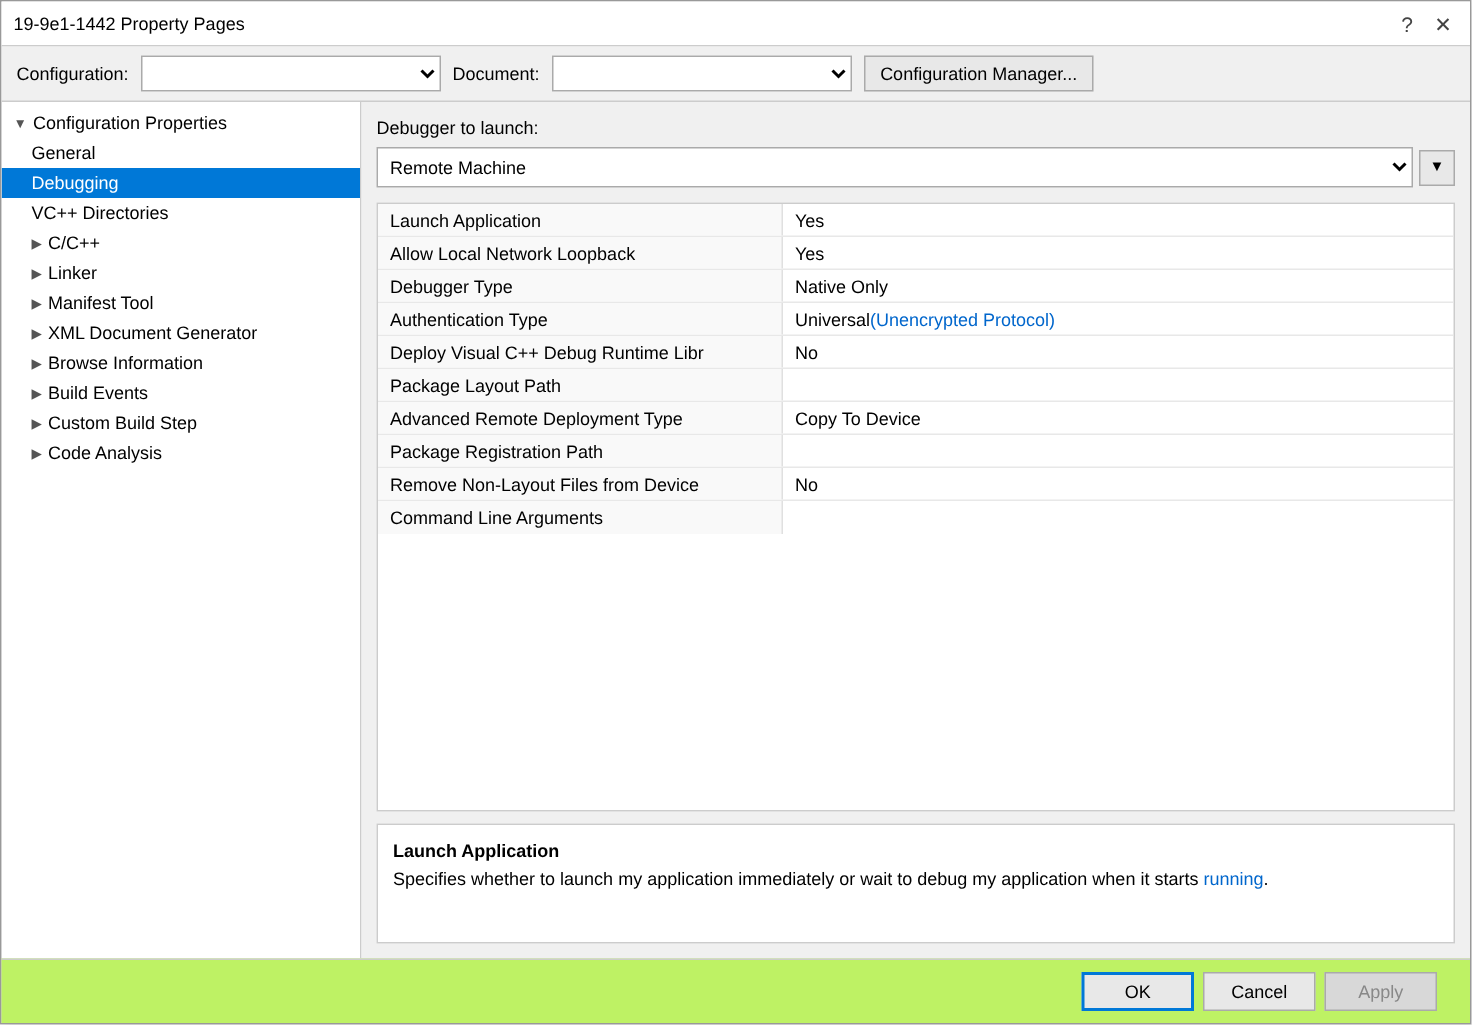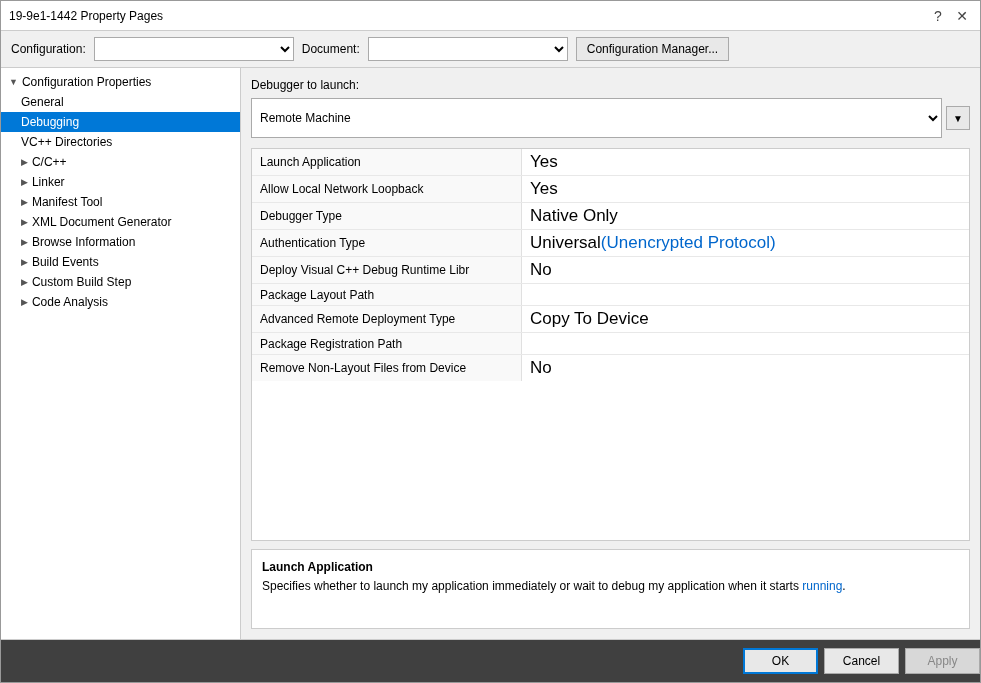--- a/index.html
+++ b/index.html
@@ -123,21 +123,21 @@
       color: #000;
     }
     .debugger-select-wrap {
       display: flex;
       align-items: center;
       gap: 4px;
       margin-bottom: 10px;
     }
     .debugger-select {
       flex: 1;
-      height: 40px;
+      height: 27px;
       font-size: 12px;
       border: 1px solid #aaa;
       background: white;
       padding: 0 4px;
     }
     .drop-arrow {
       width: 24px;
       height: 24px;
       border: 1px solid #aaa;
       background: #e8e8e8;
@@ -168,21 +168,21 @@
       color: #000;
       background: #f9f9f9;
       font-size: 12px;
       display: flex;
       align-items: center;
       border-right: 1px solid #e0e0e0;
     }
     .prop-value {
       flex: 1;
       padding: 3px 8px;
-      font-size: 17px;
+      font-size: 12px;
       color: #000;
       display: flex;
       align-items: center;
     }
     .prop-row.highlighted .prop-name {
       border: 2px solid #cc0000;
       background: #fff;
     }
     .prop-row.highlighted .prop-value {
       border: 2px solid #cc0000;
@@ -207,25 +207,25 @@
       margin-bottom: 4px;
     }
     .description-text {
       font-size: 12px;
       color: #000;
       line-height: 1.4;
     }
     .link-color { color: #0066cc; }
 
     .footer {
-      padding: 8px 0;
+      padding: 8px 22px;
       display: flex;
       justify-content: flex-end;
       gap: 6px;
-      background: #404040;
+      background: #bef264;
       border-top: 1px solid #ccc;
     }
     .footer-btn {
       height: 26px;
       min-width: 75px;
       font-size: 12px;
       border: 1px solid #aaa;
       background: #e8e8e8;
       cursor: pointer;
       padding: 0 12px;
@@ -382,20 +382,24 @@
         <div class="prop-row">
           <div class="prop-name">Package Registration Path</div>
           <div class="prop-value"></div>
         </div>
 
         <div class="prop-row">
           <div class="prop-name">Remove Non-Layout Files from Device</div>
           <div class="prop-value">No</div>
         </div>
 
+        <div class="prop-row">
+          <div class="prop-name">Command Line Arguments</div>
+          <div class="prop-value"></div>
+        </div>
       </div>
 
       <div class="description-box">
         <div class="description-title">Launch Application</div>
         <div class="description-text">
           Specifies whether to launch my application immediately or wait to debug my application when it starts
           <span class="link-color">running</span>.
         </div>
       </div>
     </div>

